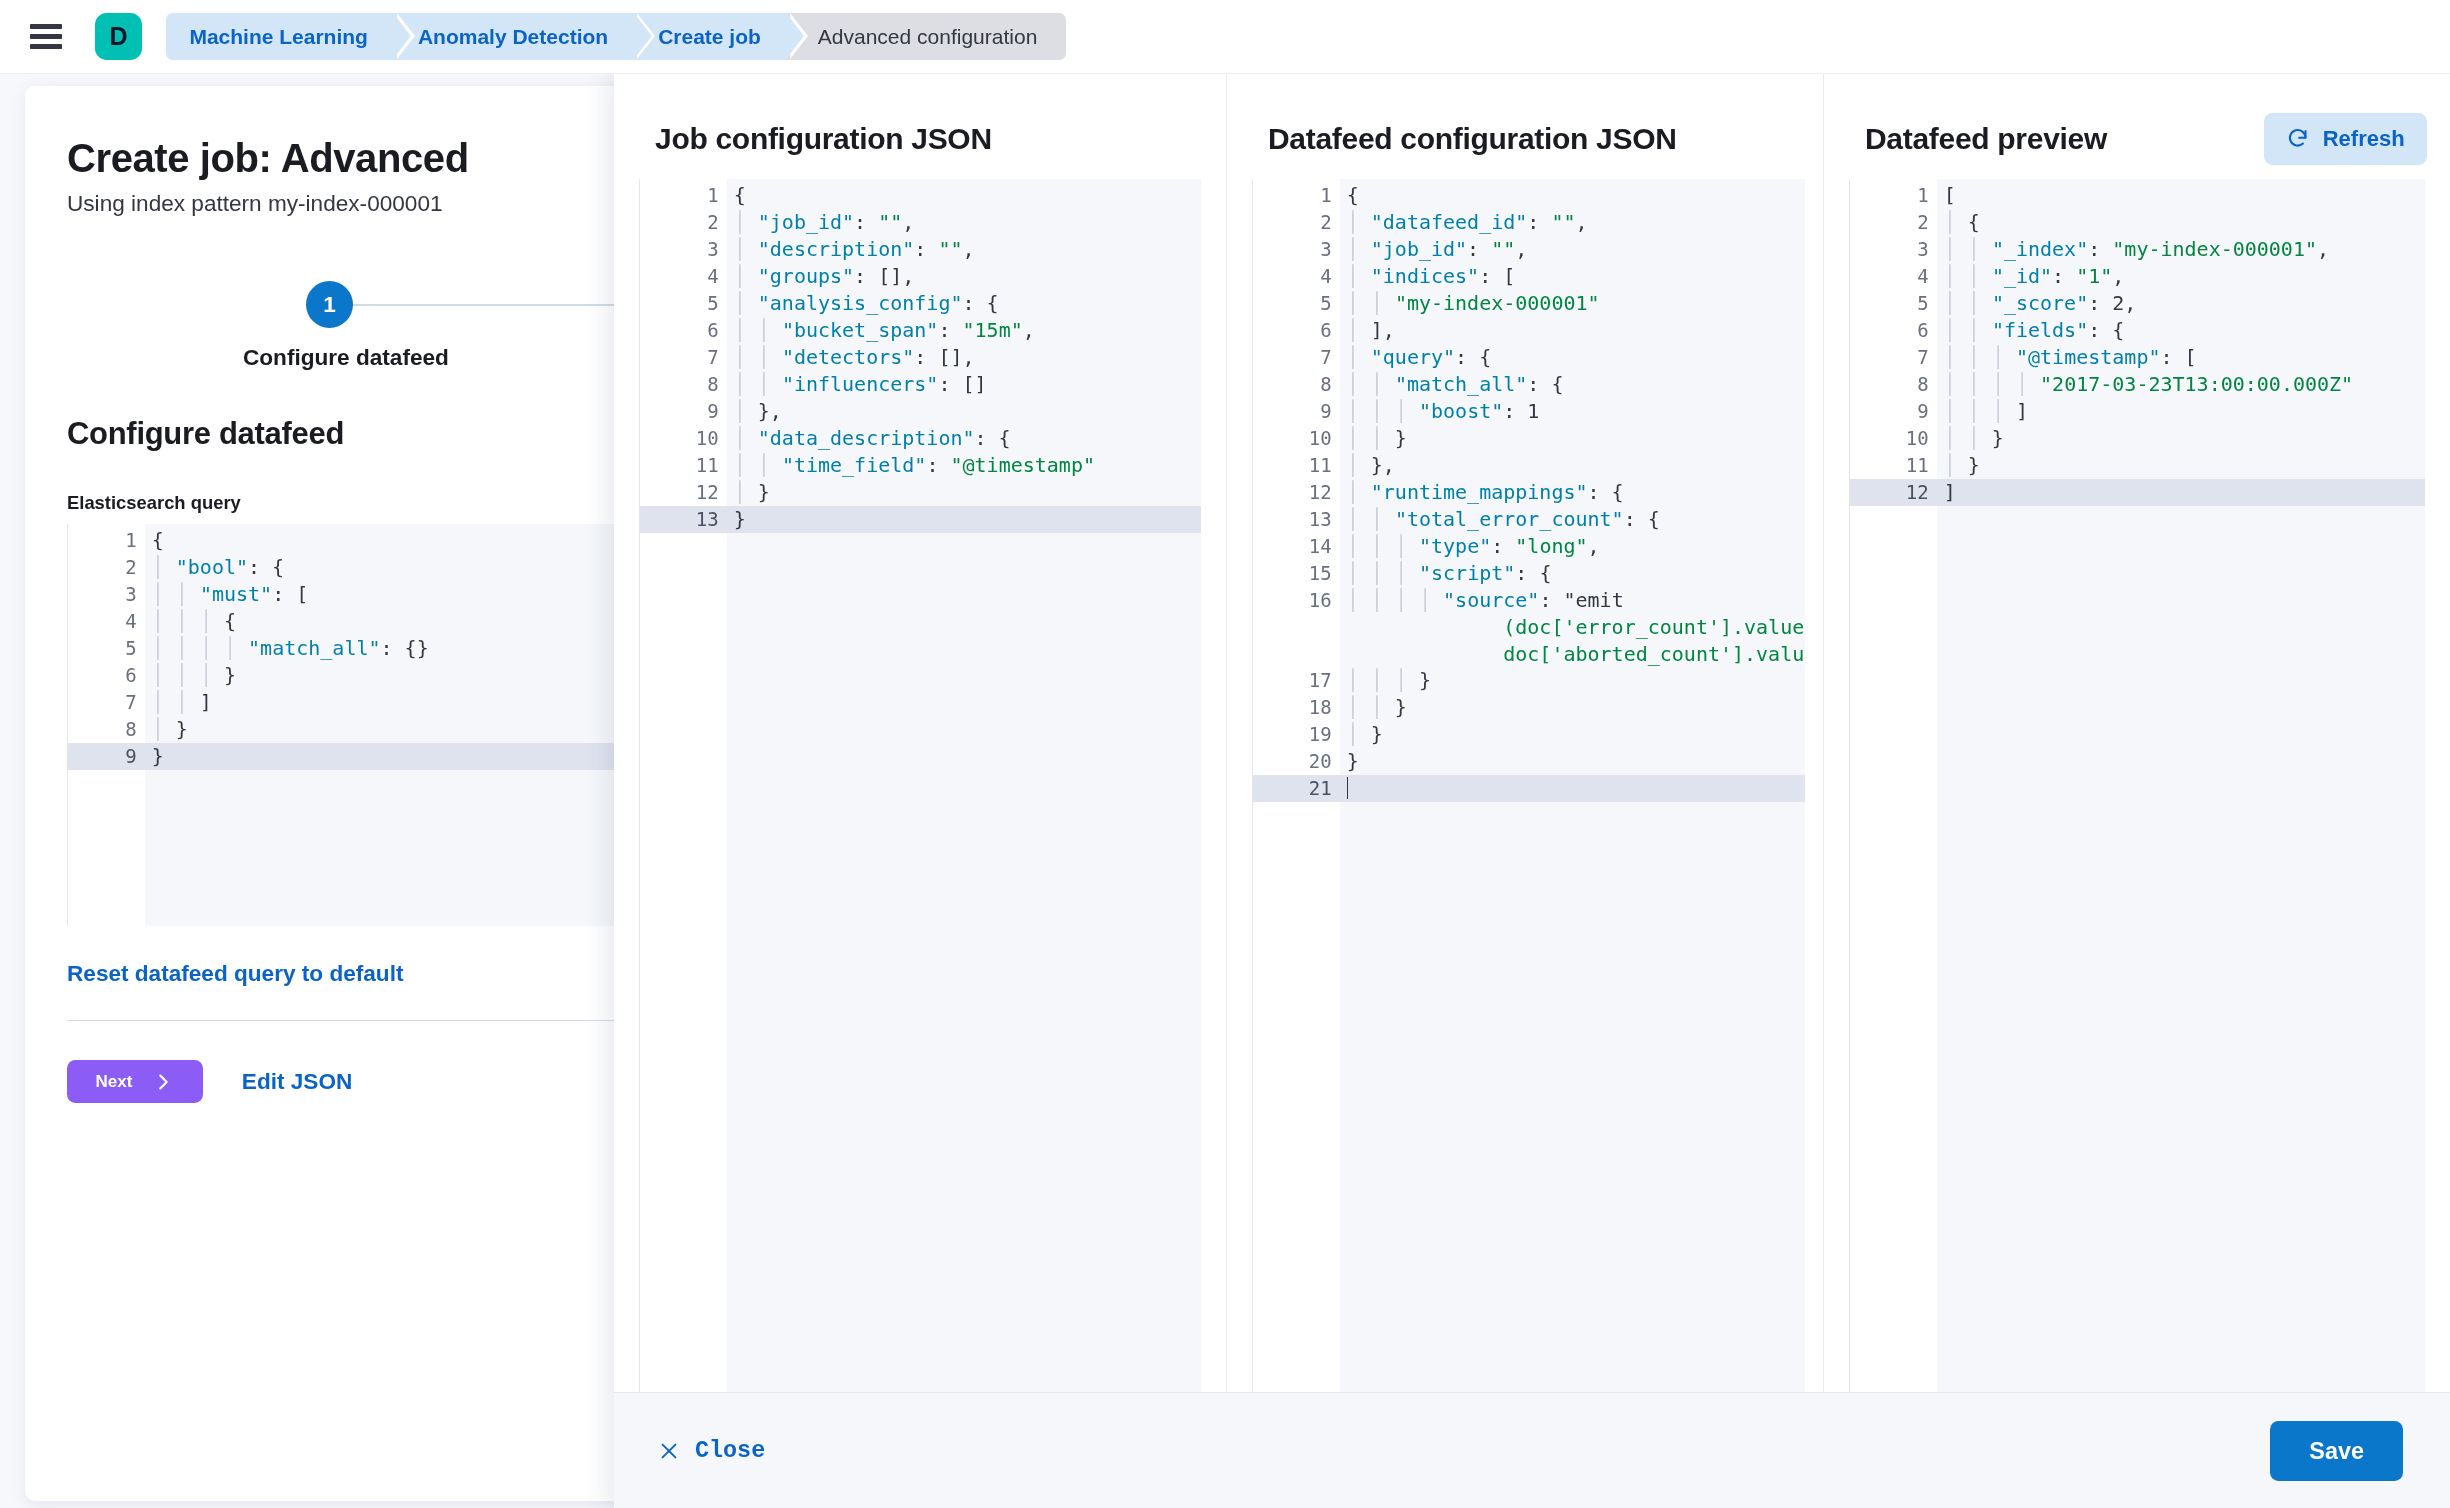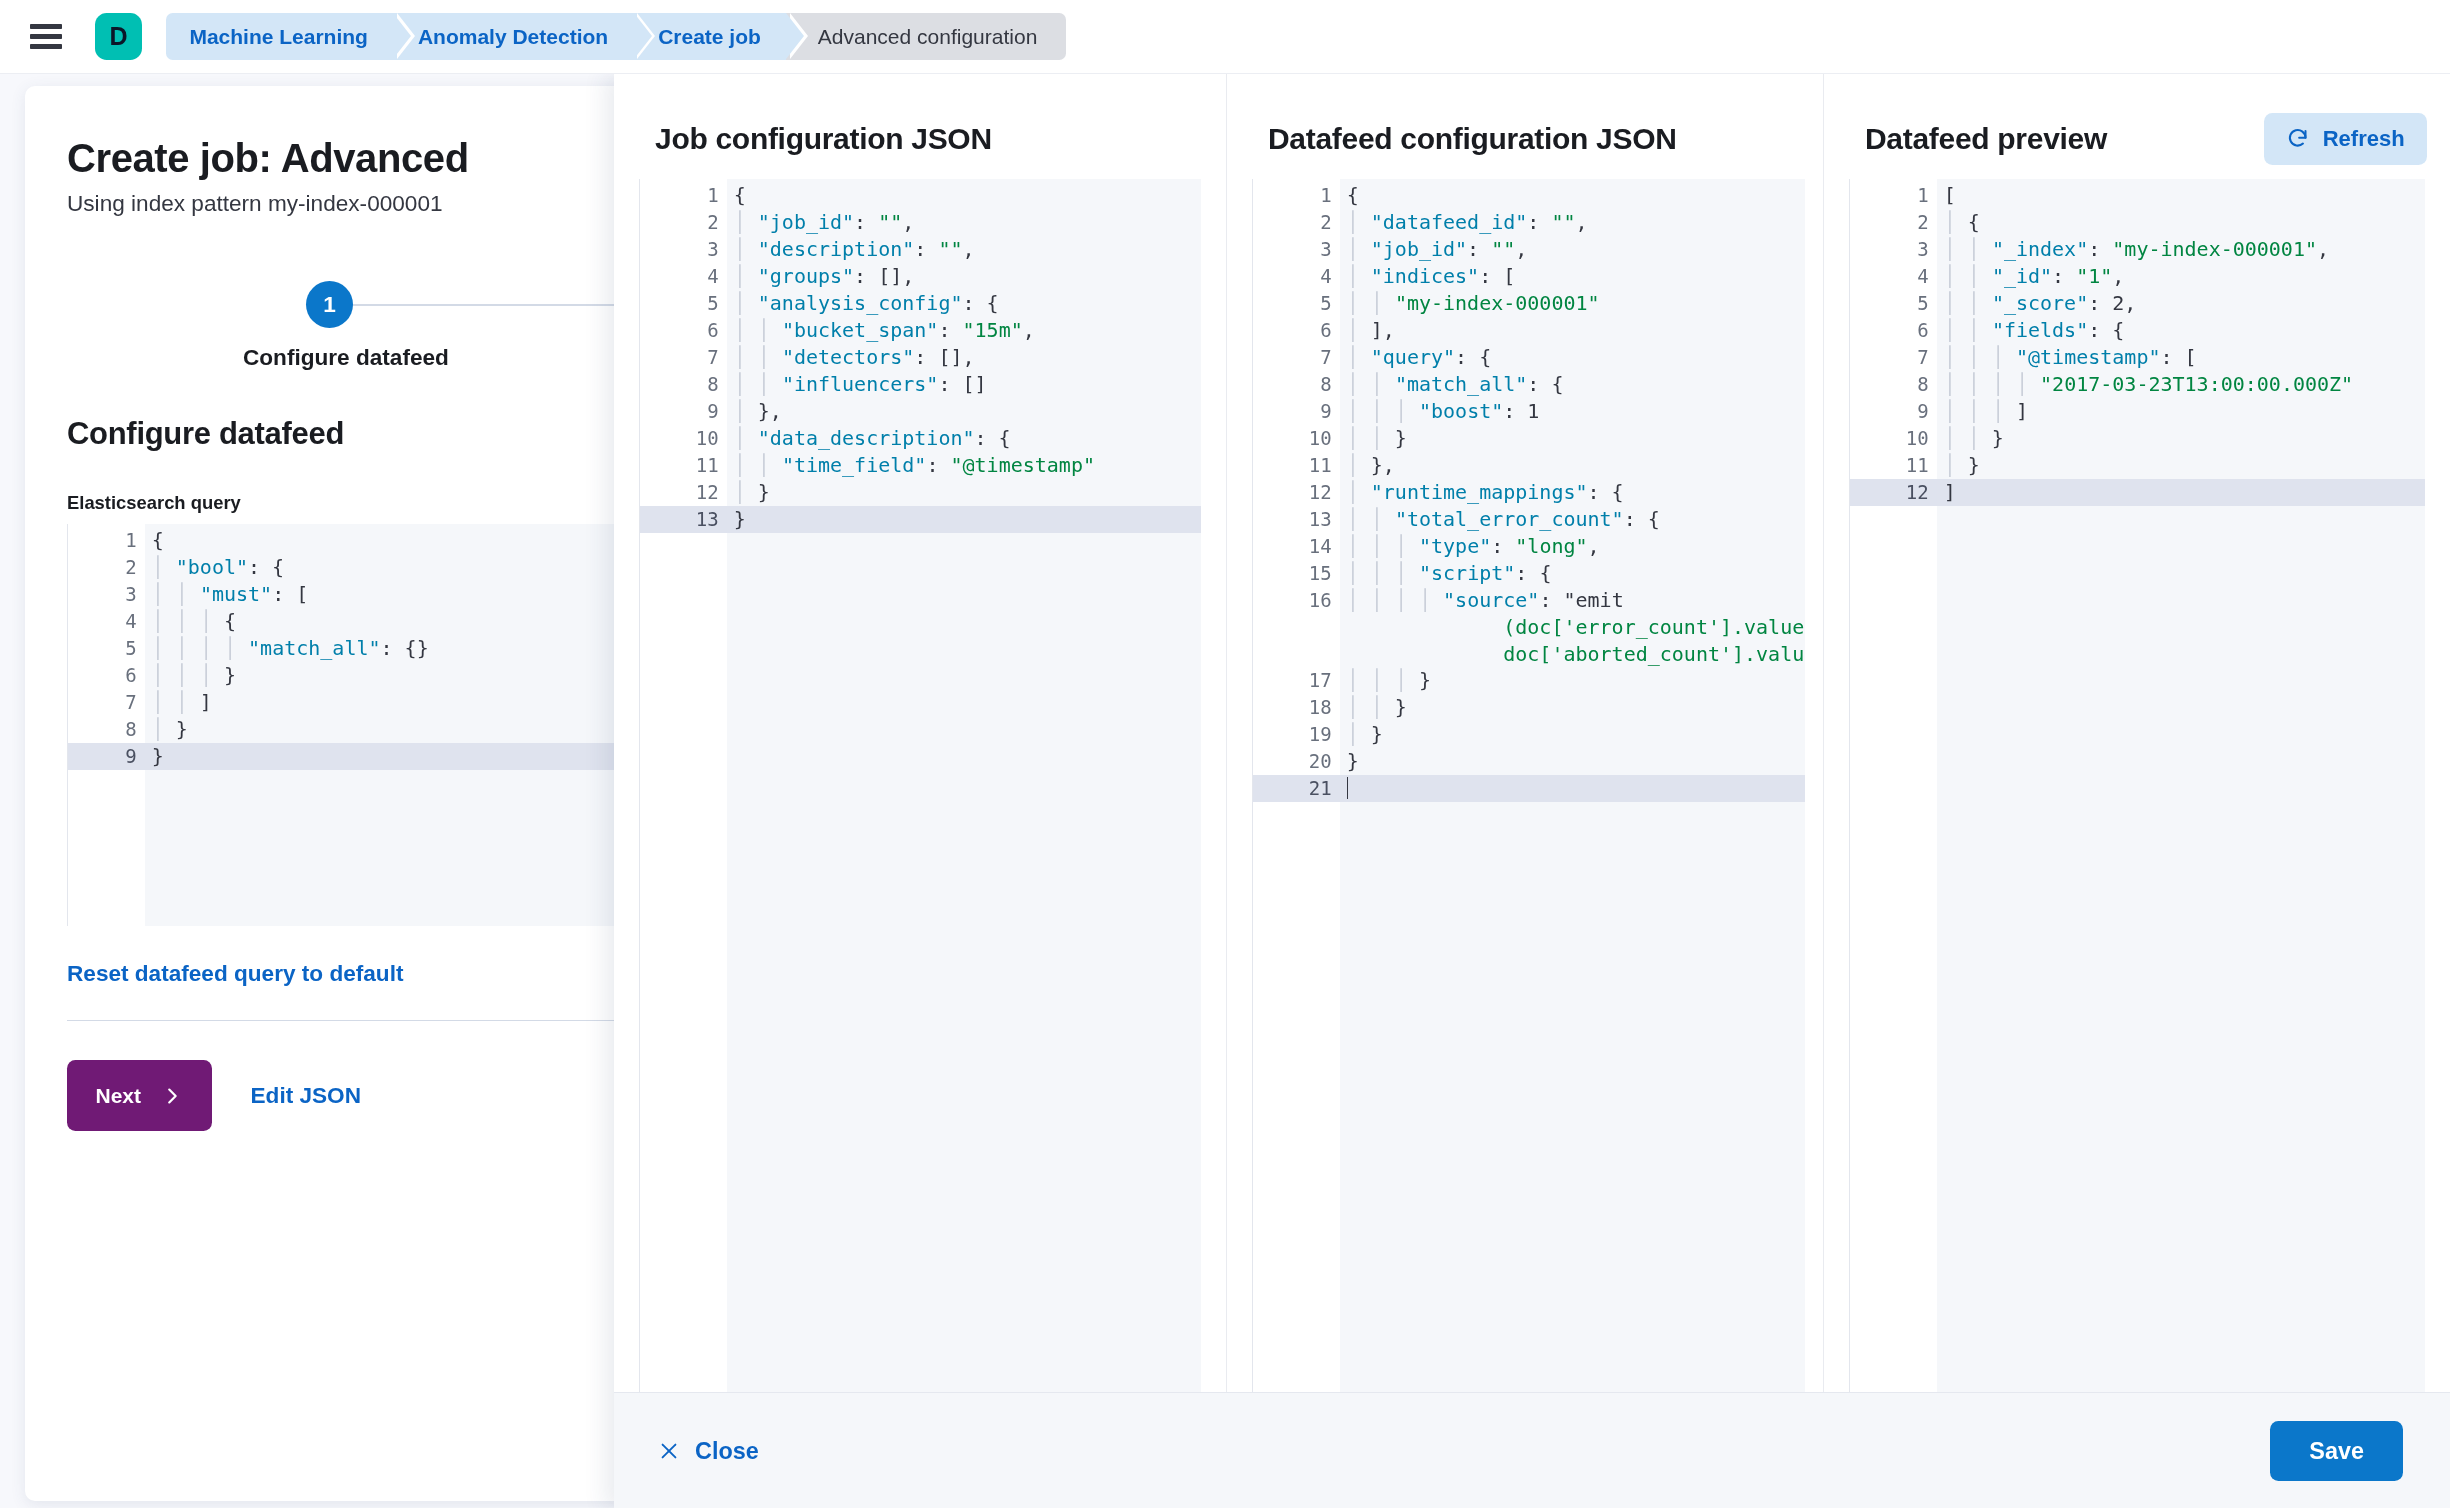--- a/index.html
+++ b/index.html
@@ -89,22 +89,22 @@
 
   h2.section-title { margin-top: 45px; font-size: 31px; font-weight: 700; color: #1a1c21; letter-spacing: -0.3px; }
   .field-label { margin-top: 40px; font-size: 18.4px; font-weight: 700; color: #1a1c21; }
 
   .link-btn { color: #0b64c5; font-size: 22.6px; font-weight: 700; cursor: pointer; }
 
   .divider { height: 1.7px; background: #d3dae6; margin: 33px 0 0 0; }
 
   .footer-row { margin-top: 39px; display: flex; align-items: center; gap: 39px; }
   .btn-primary {
-    background: #701a75; color: #fff; border: none; border-radius: 8.4px;
-    height: 71px; padding: 0 28.5px; font-size: 21px; font-weight: 700;
+    background: #8b5cf6; color: #fff; border: none; border-radius: 8.4px;
+    height: 43px; padding: 0 28.5px; font-size: 17px; font-weight: 700;
     display: flex; align-items: center; gap: 20px; cursor: pointer;
     font-family: "Liberation Sans", sans-serif;
   }
 
   
   .flyout {
     position: absolute; left: 614px; top: 74px;
     width: 1836px; height: 1435px;
     background: #ffffff;
     box-shadow: -8.4px 0 22px rgba(40,60,100,0.10);
@@ -185,21 +185,21 @@
   .flyout-foot {
     flex: 0 0 auto; height: 117px;
     background: #f5f7fa;
     border-top: 0.8px solid #e5e8ef;
     display: flex; align-items: center; justify-content: space-between;
     padding: 0 47px 0 44px;
   }
   .close-btn {
     display: flex; align-items: center; gap: 15px;
     color: #0b64c5; font-size: 23.4px; font-weight: 700; cursor: pointer;
-    background: none; border: none; font-family: Liberation Sans, sans-serif;
+    background: none; border: none; font-family: Liberation Mono, monospace;
   }
   .save-btn {
     background: #0b77ca; color: #fff; border: none; border-radius: 8.4px;
     height: 60px; padding: 0 39px; font-size: 23.4px; font-weight: 700; cursor: pointer;
     font-family: "Liberation Sans", sans-serif;
   }
   svg { display: block; }
 </style>
 </head>
 <body>

